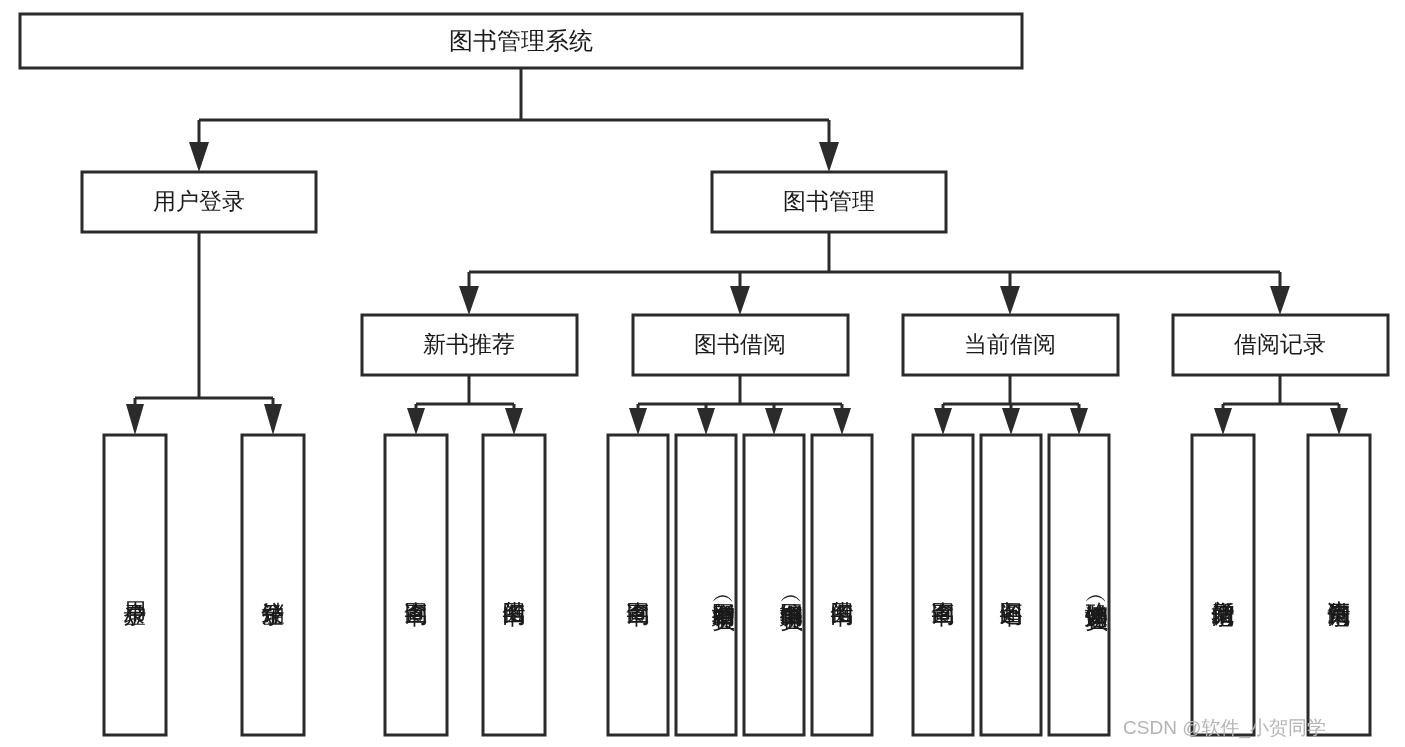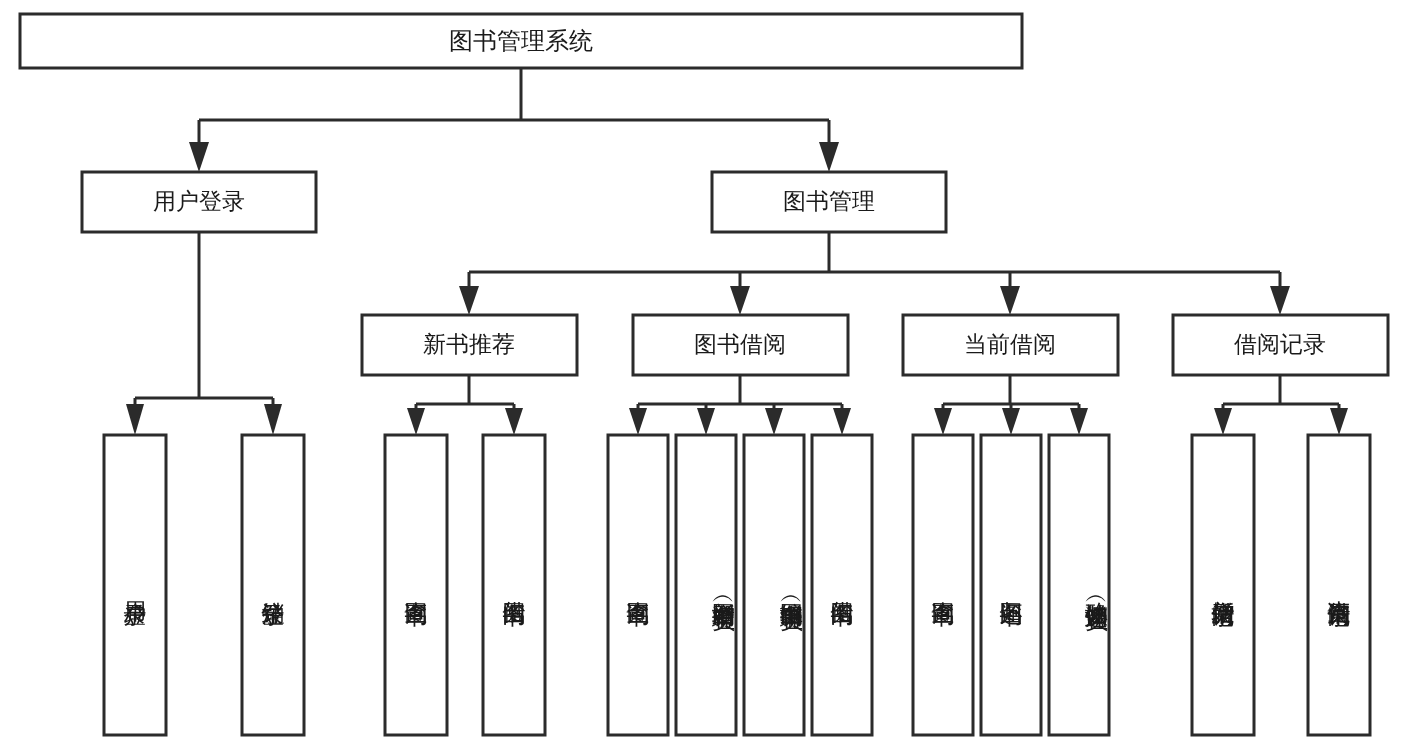--- a/index.html
+++ b/index.html
@@ -239,14 +239,15 @@
   <div class="leaf-label" style="left:744px; top:435px; width:60px; height:300px; align-items:flex-start; padding-top:6px; box-sizing:border-box;">编辑图书（管理员）</div>
   <div class="leaf-label" style="left:812px; top:435px; width:60px; height:300px;">借阅图书</div>
 
   <div class="leaf-label" style="left:913px; top:435px; width:60px; height:300px;">查询图书</div>
   <div class="leaf-label" style="left:981px; top:435px; width:60px; height:300px;">归还图书</div>
   <div class="leaf-label" style="left:1049px; top:435px; width:60px; height:300px; align-items:flex-start; padding-top:6px; box-sizing:border-box;">确认归还（管理员）</div>
 
   <div class="leaf-label" style="left:1192px; top:435px; width:62px; height:300px;">新增借阅记录</div>
   <div class="leaf-label" style="left:1308px; top:435px; width:62px; height:300px;">查询借阅记录</div>
 
+  <div class="watermark">CSDN @软件_小贺同学</div>
 
 </div>
 
 </body></html>

